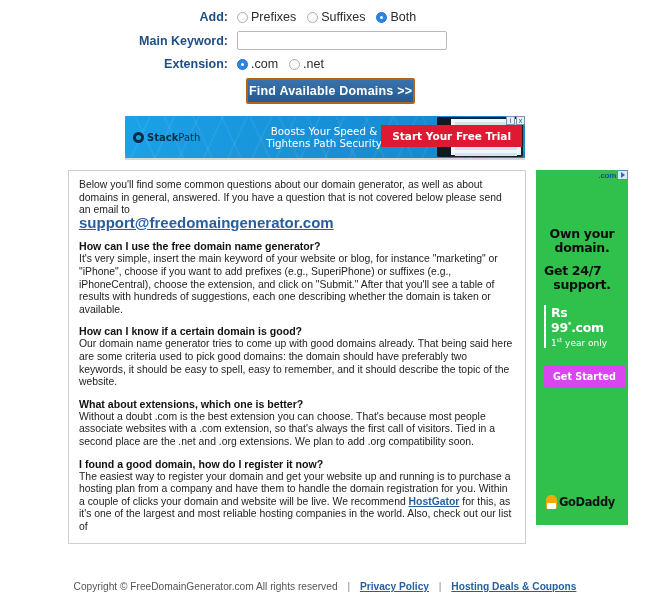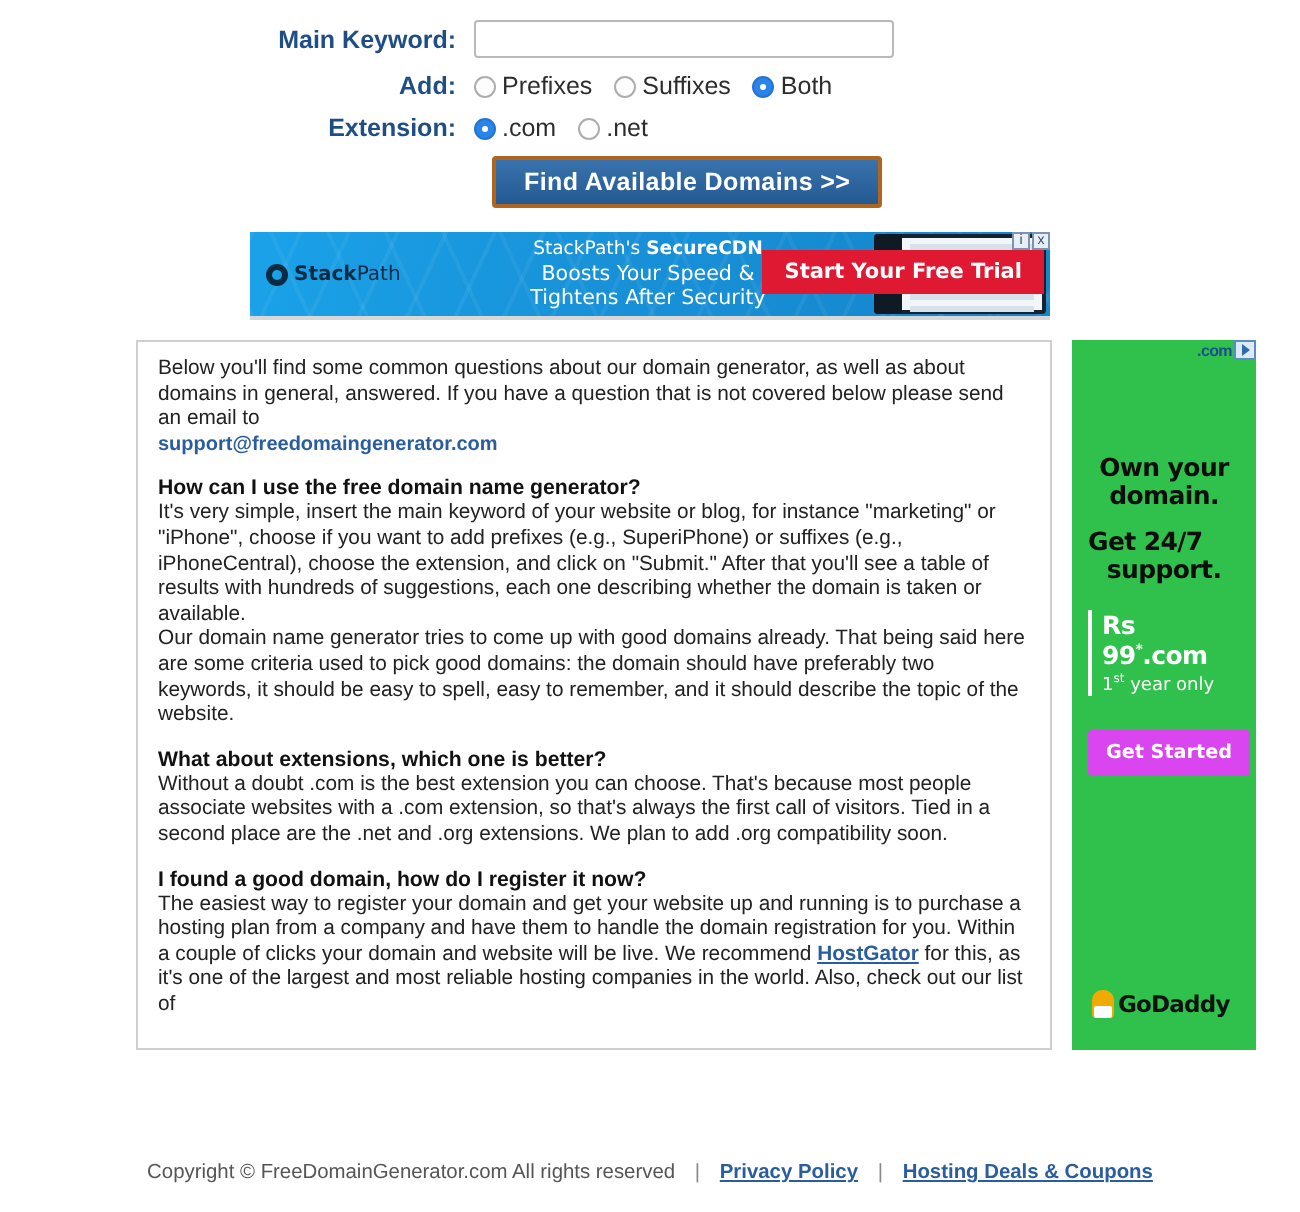--- a/index.html
+++ b/index.html
@@ -84,21 +84,21 @@
   .submit-row { display: flex; margin-top: 2px; }
   .submit-spacer { width: 237px; }
   .submit-btn {
     background: #2a6099;
     background: linear-gradient(#3a72ad, #235a92);
     border: 2px solid #b0651f;
     color: #ffffff;
     font-weight: bold;
     font-size: 12.5px;
     font-family: "Liberation Sans", sans-serif;
-    padding: 4px 14px;
+    padding: 4px 1px;
     margin-left: 9px;
     border-radius: 2px;
     cursor: pointer;
     letter-spacing: 0.2px;
   }
 
   
   .banner-wrap { display: flex; justify-content: center; margin-top: 12px; }
   .banner {
     position: relative;
@@ -201,21 +201,21 @@
   }
   .faq .intro { margin-bottom: 1px; }
   .q {
     font-size: 10.6px;
     font-weight: bold;
     color: #111;
     margin: 9px 0 1px 0;
     font-family: "Liberation Sans", sans-serif;
   }
   .lnk { color: #2a5d9e; text-decoration: underline; font-weight: bold; cursor: pointer; }
-  .lnk-mail { color: #2a5d9e; font-weight: bold; cursor: pointer; font-size: 10px; }
+  .lnk-mail { color: #2a5d9e; text-decoration: underline; font-weight: bold; cursor: pointer; font-size: 15px; }
 
   
   .side-ad {
     position: relative;
     width: 92px; height: 355px;
     background: #2fc14c;
     overflow: hidden;
     flex: none;
   }
   .side-adchoice {
@@ -322,27 +322,20 @@
   .footer .sep { margin: 0 7px; color: #888; }
   .footer .flnk { color: #2a5d9e; text-decoration: underline; font-weight: bold; cursor: pointer; }
 </style>
 </head>
 <body>
 
 <div class="page">
 
 
   <div class="form-area">
-
-    <div class="form-row">
-      <div class="form-label">Main Keyword:</div>
-      <div class="form-field">
-        <input class="keyword-input" type="text" placeholder="" style="">
-      </div>
-    </div>
 
     <div class="form-row">
       <div class="form-label">Add:</div>
       <div class="form-field">
         <div class="radio-group">
           <label class="radio-opt">
             <span class="radio-dot"></span>
             <span class="radio-label">Prefixes</span>
           </label>
           <label class="radio-opt">
@@ -351,20 +344,27 @@
           </label>
           <label class="radio-opt">
             <span class="radio-dot on"></span>
             <span class="radio-label">Both</span>
           </label>
         </div>
       </div>
     </div>
 
     <div class="form-row">
+      <div class="form-label">Main Keyword:</div>
+      <div class="form-field">
+        <input class="keyword-input" type="text" placeholder="" style="">
+      </div>
+    </div>
+
+    <div class="form-row">
       <div class="form-label">Extension:</div>
       <div class="form-field">
         <div class="radio-group">
           <label class="radio-opt">
             <span class="radio-dot on"></span>
             <span class="radio-label">.com</span>
           </label>
           <label class="radio-opt">
             <span class="radio-dot"></span>
             <span class="radio-label">.net</span>
@@ -383,23 +383,22 @@
     <div class="banner">
       <div class="ad-close">
         <span>i</span>
         <span>x</span>
       </div>
       <div class="sp-logo">
         <span class="sp-mark"></span>
         <span class="sp-name"><span style="font-weight:bold">Stack</span><span>Path</span></span>
       </div>
       <div class="sp-copy">
-        <div class="l1"><span>StackPath's </span><b>SecureCDN</b></div>
         <div class="l2">Boosts Your Speed &amp;</div>
-        <div class="l3">Tightens After Security</div>
+        <div class="l3">Tightens Path Security</div>
       </div>
       <div class="sp-device">
         <div class="sp-dev-side"></div>
         <div class="sp-dev-main">
           <div class="bar"></div>
           <div class="chart"></div>
           <div class="bar"></div>
           <div class="bar"></div>
         </div>
       </div>
@@ -410,20 +409,21 @@
   <div class="main">
 
     <div class="faq">
       <p class="intro"><span>Below you'll find some common questions about our domain generator, as well as about domains in general, answered. If you have a question that is not covered below please send an email to</span><br>
         <a class="lnk-mail">support@freedomaingenerator.com</a>
       </p>
 
       <div class="q">How can I use the free domain name generator?</div>
       <p>It's very simple, insert the main keyword of your website or blog, for instance "marketing" or "iPhone", choose if you want to add prefixes (e.g., SuperiPhone) or suffixes (e.g., iPhoneCentral), choose the extension, and click on "Submit." After that you'll see a table of results with hundreds of suggestions, each one describing whether the domain is taken or available.</p>
 
+      <div class="q">How can I know if a certain domain is good?</div>
       <p>Our domain name generator tries to come up with good domains already. That being said here are some criteria used to pick good domains: the domain should have preferably two keywords, it should be easy to spell, easy to remember, and it should describe the topic of the website.</p>
 
       <div class="q">What about extensions, which one is better?</div>
       <p>Without a doubt .com is the best extension you can choose. That's because most people associate websites with a .com extension, so that's always the first call of visitors. Tied in a second place are the .net and .org extensions. We plan to add .org compatibility soon.</p>
 
       <div class="q">I found a good domain, how do I register it now?</div>
       <p><span>The easiest way to register your domain and get your website up and running is to purchase a hosting plan from a company and have them to handle the domain registration for you. Within a couple of clicks your domain and website will be live. We recommend </span><a class="lnk">HostGator</a><span> for this, as it's one of the largest and most reliable hosting companies in the world. Also, check out our list of </span></p>
 
     </div>
 

